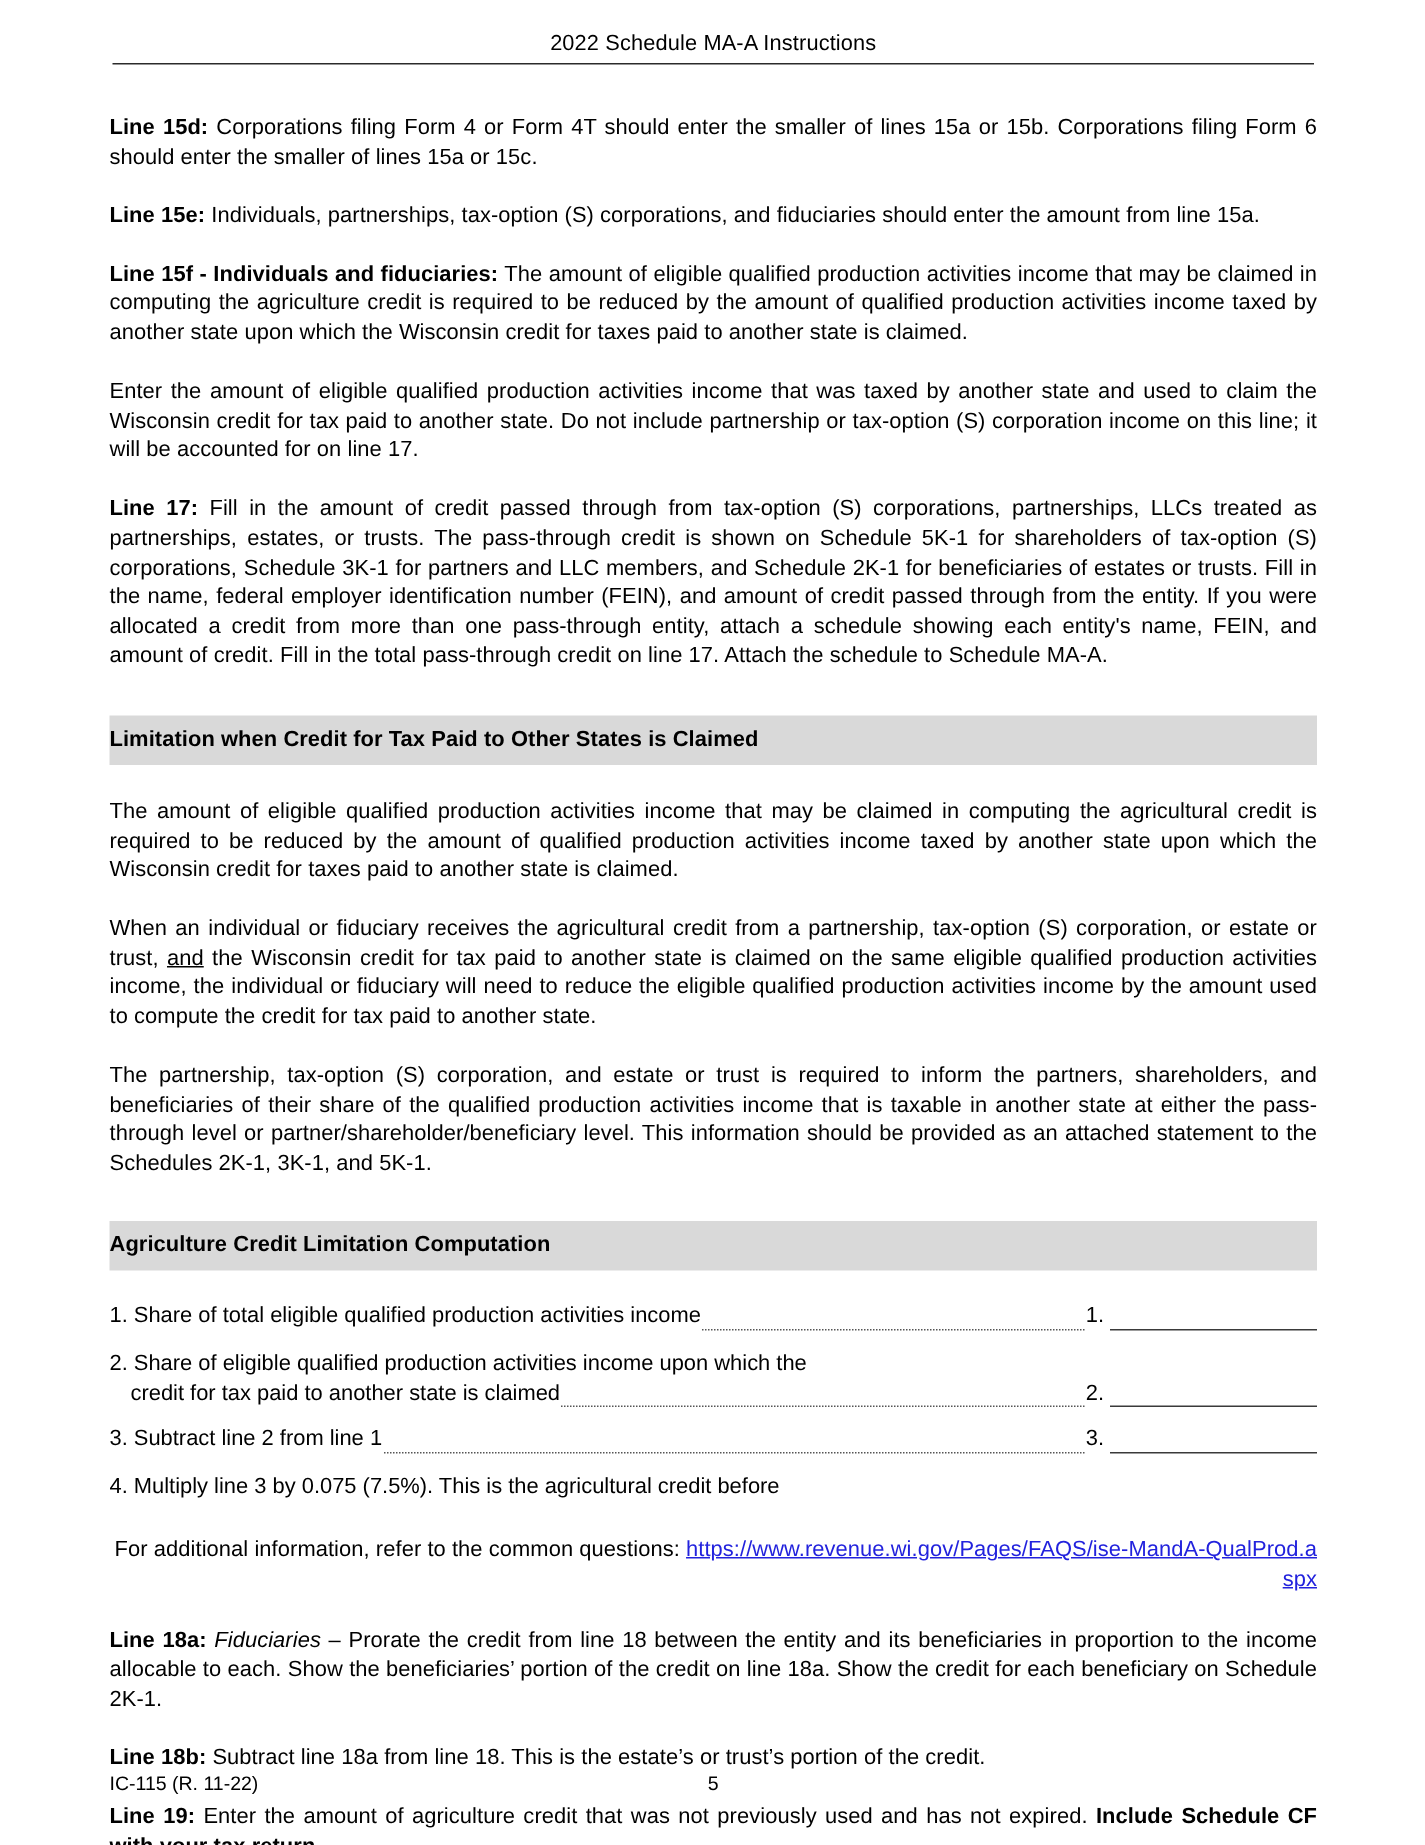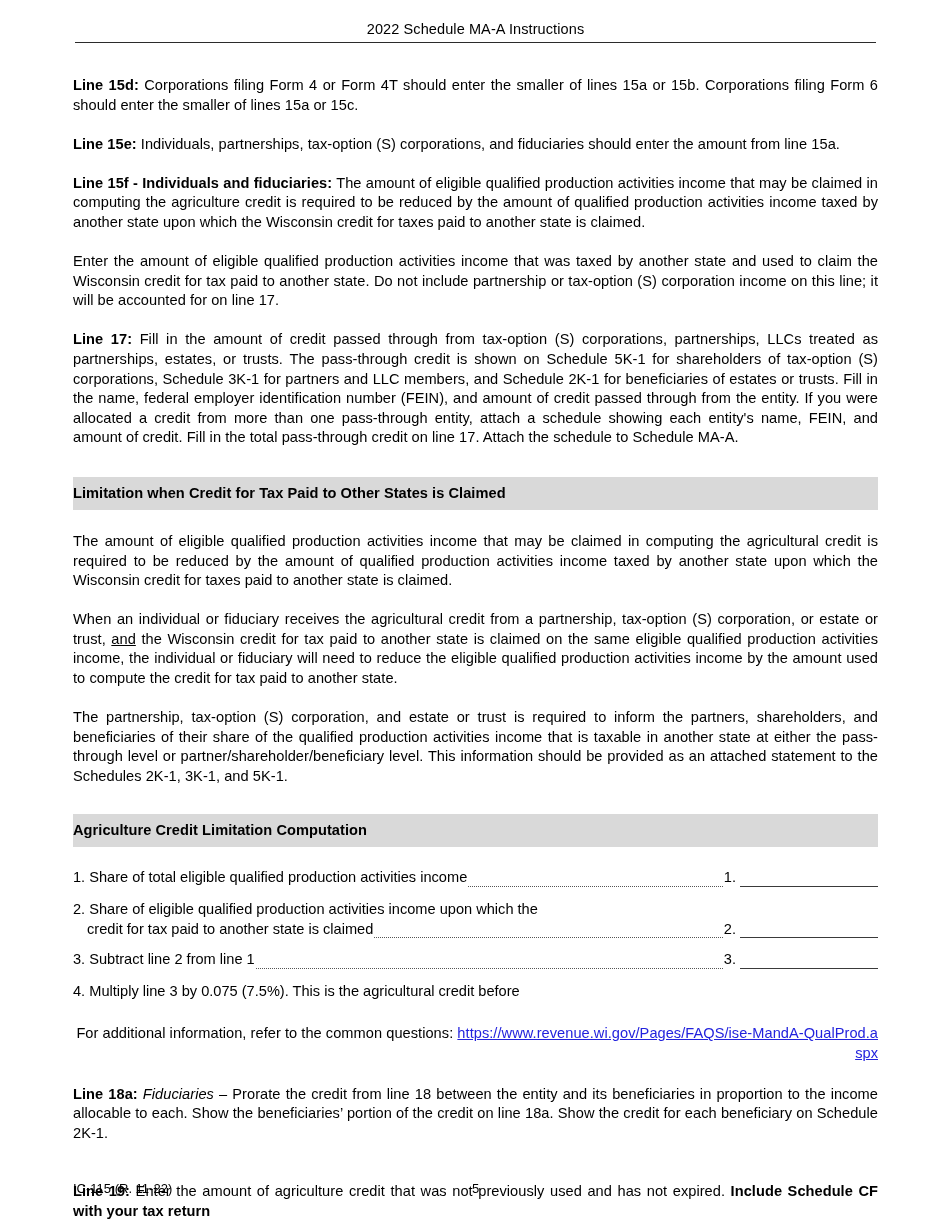--- a/index.html
+++ b/index.html
@@ -249,20 +249,21 @@
     <div style="height:23px"></div>
 
     <p class="para" style="text-align:right"><span>For additional information, refer to the common questions: </span><a class="doclink" href="#">https://www.revenue.wi.gov/Pages/FAQS/ise-MandA-QualProd.aspx</a></p>
 
     <div style="height:21px"></div>
 
     <p class="para"><b>Line 18a:</b> <i>Fiduciaries</i><span> – Prorate the credit from line 18 between the entity and its beneficiaries in proportion to the income allocable to each. Show the beneficiaries’ portion of the credit on line 18a. Show the credit for each beneficiary on Schedule 2K-1.</span></p>
 
     <div class="spacer-lg"></div>
 
+    <p class="para"><b>Line 18b:</b> <span>Subtract line 18a from line 18. This is the estate’s or trust’s portion of the credit.</span></p>
 
     <div class="spacer-lg"></div>
 
     <p class="para"><b>Line 19:</b> <span>Enter the amount of agriculture credit that was not previously used and has not expired.  </span><b>Include Schedule CF with your tax return</b></p>
 
   </div>
 
   <div class="doc-footer">
     <span class="f-left">IC-115 (R. 11-22)</span>
     <span class="f-center">5</span>

